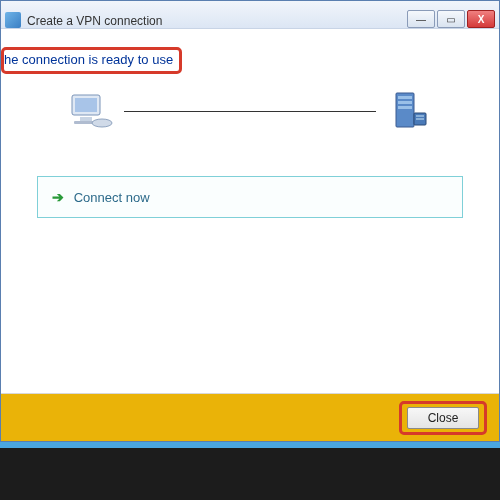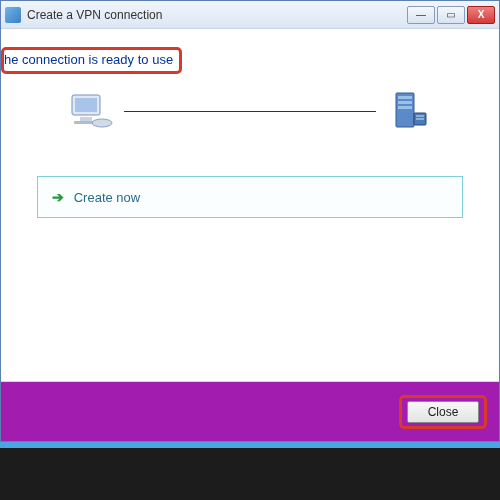--- a/index.html
+++ b/index.html
@@ -16,21 +16,21 @@
     border: 1px solid #5a7fb0;
     position: relative;
     height: 442px;
     width: 500px;
   }
   .titlebar {
     height: 28px;
     background: linear-gradient(to bottom, #f1f5fb, #dce6f4);
     border-bottom: 1px solid #c8d4e6;
     display: flex;
-    align-items: center;
+    align-items: flex-end;
     padding: 0 4px;
   }
   .titlebar-icon {
     width: 16px; height: 16px;
     margin-right: 6px;
     background: linear-gradient(135deg, #6fb4e8, #3a7fc4);
     border-radius: 2px;
   }
   .titlebar-title {
     color: #333;
@@ -110,22 +110,22 @@
     font-size: 14px;
     font-weight: bold;
   }
   .action-label {
     color: #2c6a8a;
     font-size: 13px;
   }
   .footer {
     position: absolute;
     bottom: 0; left: 0; right: 0;
-    height: 60px;
-    background: #a21caf;
+    height: 48px;
+    background: #eab308;
     border-top: 1px solid #d8d8d8;
     display: flex;
     align-items: center;
     justify-content: flex-end;
     padding-right: 12px;
   }
   .close-main {
     min-width: 72px;
     height: 22px;
     background: linear-gradient(to bottom, #f7f7f7, #e4e4e4);
@@ -189,21 +189,21 @@
           <rect x="12" y="19" width="14" height="3" fill="#9ac0e8"></rect>
           <rect x="28" y="26" width="12" height="12" rx="1" fill="#4a7ab8" stroke="#2a4a78"></rect>
           <rect x="30" y="28" width="8" height="2" fill="#8ab0d8"></rect>
           <rect x="30" y="31" width="8" height="2" fill="#8ab0d8"></rect>
         </svg>
       </div>
     </div>
 
     <div class="action-row">
       <span class="arrow-icon">➔</span>
-      <span class="action-label">Create now</span>
+      <span class="action-label">Connect now</span>
     </div>
   </div>
 
   <div class="footer">
     <span class="close-wrap">
       <button class="close-main">Close</button>
     </span>
   </div>
 </div>
 <div class="blue-strip"></div>

